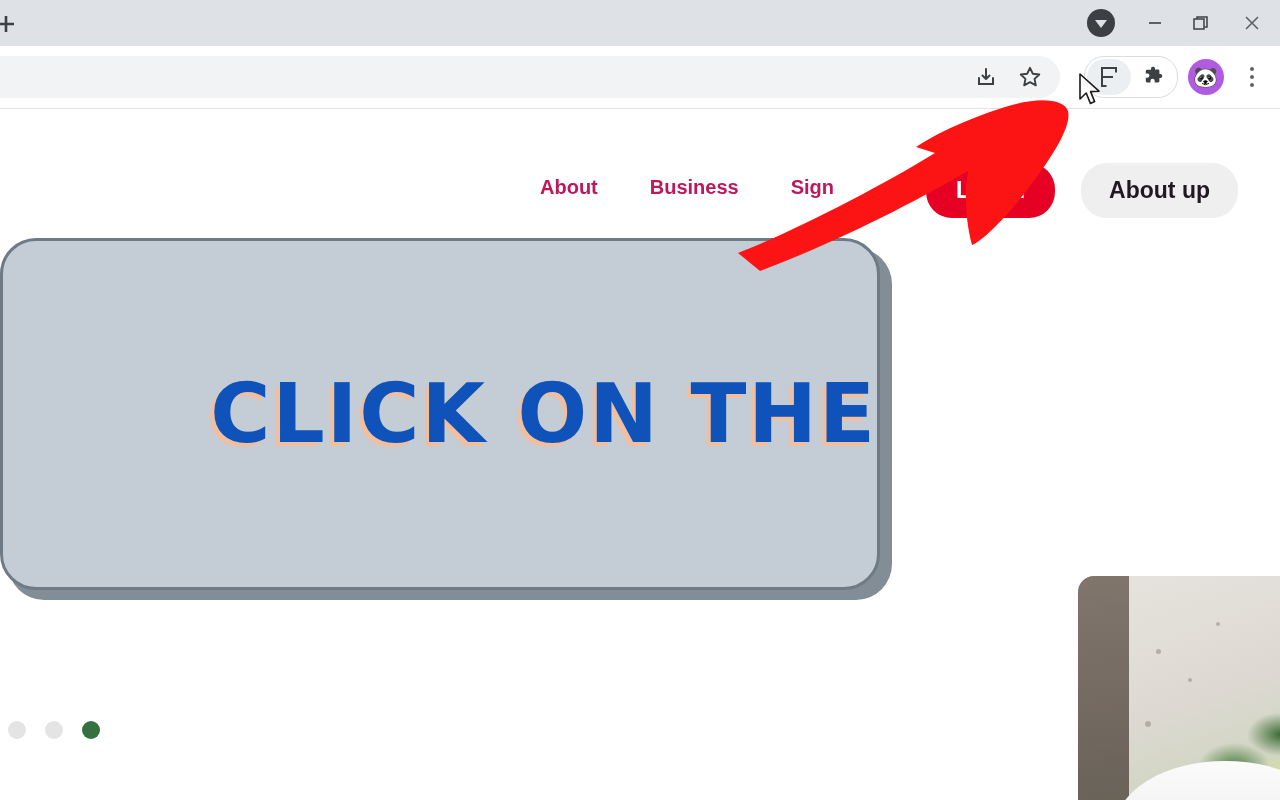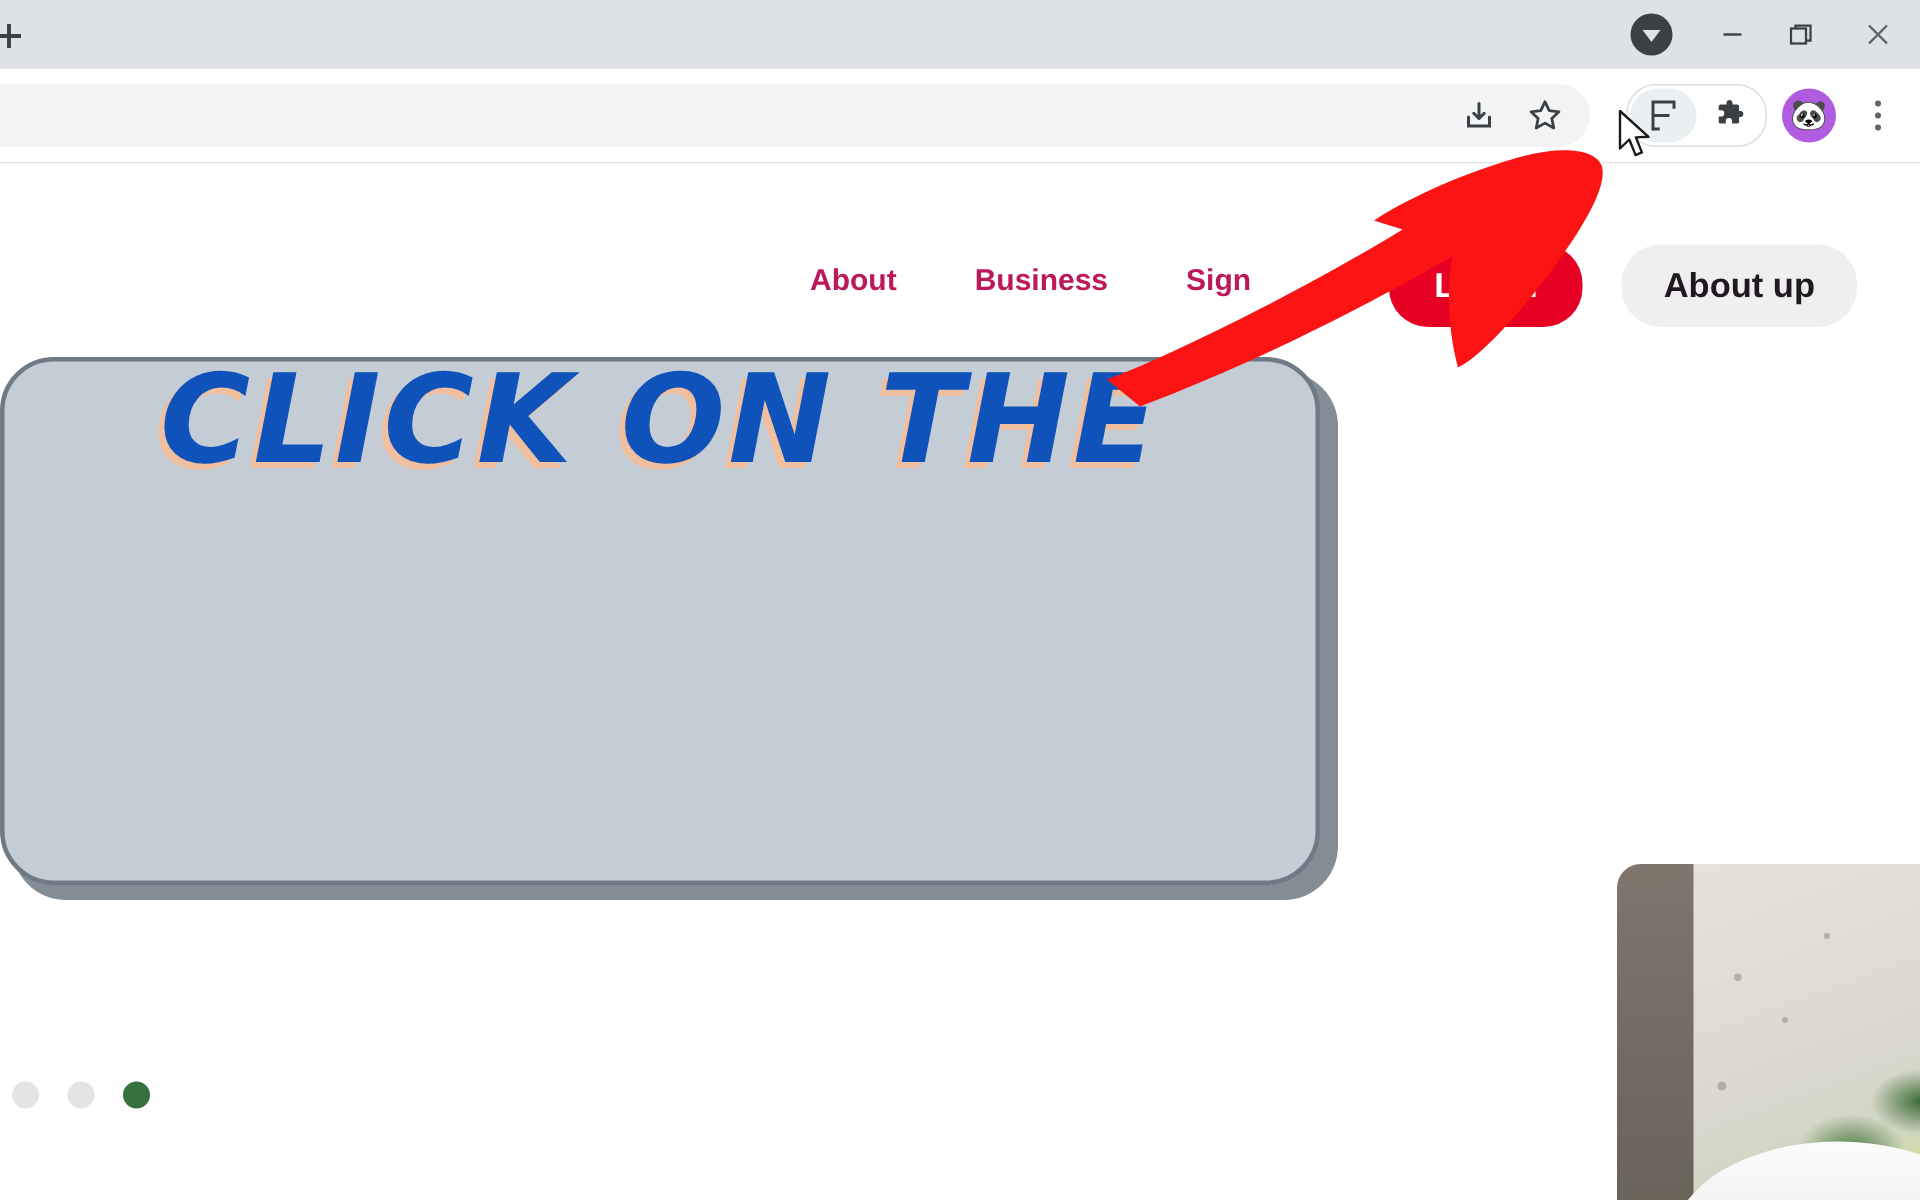--- a/index.html
+++ b/index.html
@@ -201,24 +201,23 @@
     border-radius: 36px;
     background: #838d95;
   }
   .instruction-panel {
     position: absolute; left: 0px; top: 238px;
     width: 880px; height: 352px;
     border-radius: 36px;
     background: #c4cdd5;
     border: 3px solid #6e7a85;
     box-sizing: border-box;
-    display: flex; flex-direction: column;
-    align-items: center; justify-content: space-between;
+    display: flex; flex-direction: row;
+    align-items: center; justify-content: flex-end;
     gap: 2px;
-    font-style: italic;
   }
   .instruction-line {
     font-family: "DejaVu Sans", sans-serif;
     font-weight: bold;
     font-size: 82px;
     line-height: 0.97;
     letter-spacing: 2px;
     color: #0f52ba;
     text-shadow: -4px 4px 0 #f0bfa0;
     white-space: nowrap;

